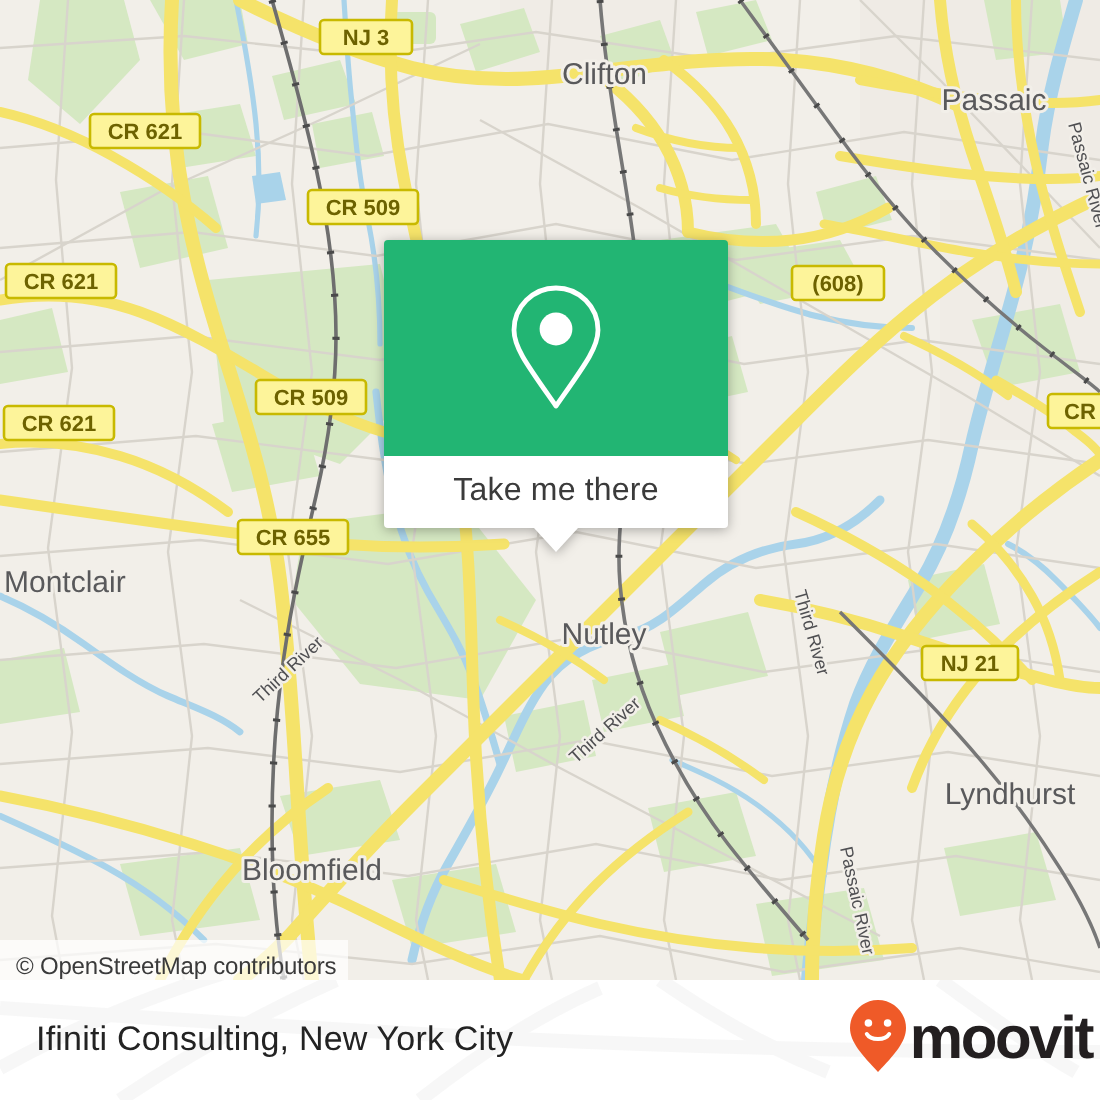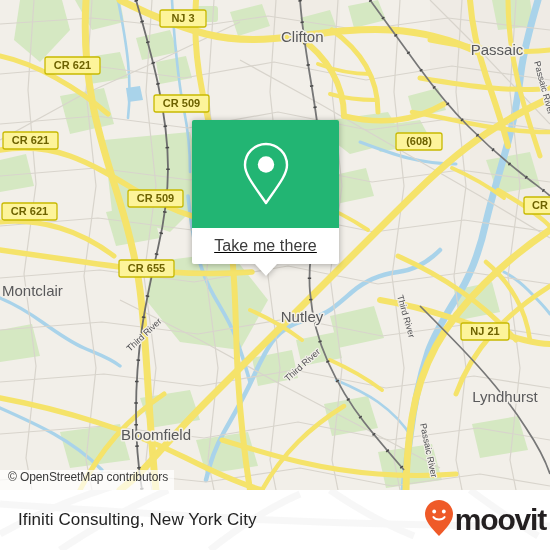--- a/index.html
+++ b/index.html
@@ -65,39 +65,38 @@
     dominant-baseline: middle;
   }
 
   
   #attribution {
     position: absolute;
     left: 0;
     top: 470px;
     height: 20px;
     display: flex;
-    align-items: flex-start;
+    align-items: flex-end;
     padding: 0 6px 0 8px;
     background: rgba(255,255,255,0.72);
     font-size: 12px;
     color: #3a3a3a;
     letter-spacing: -0.1px;
     white-space: nowrap;
     z-index: 5;
   }
 
   
   #callout {
     position: absolute;
     left: 192px;
     top: 120px;
-    width: 147px;
+    width: 172px;
     z-index: 10;
     filter: drop-shadow(0 1px 3px rgba(0,0,0,0.30));
-    text-decoration: underline;
   }
   #callout-green {
     height: 108px;
     background: #22b573;
     border-radius: 2px 2px 0 0;
     display: flex;
     align-items: center;
     justify-content: center;
   }
   #pin-icon svg { display: block; }

